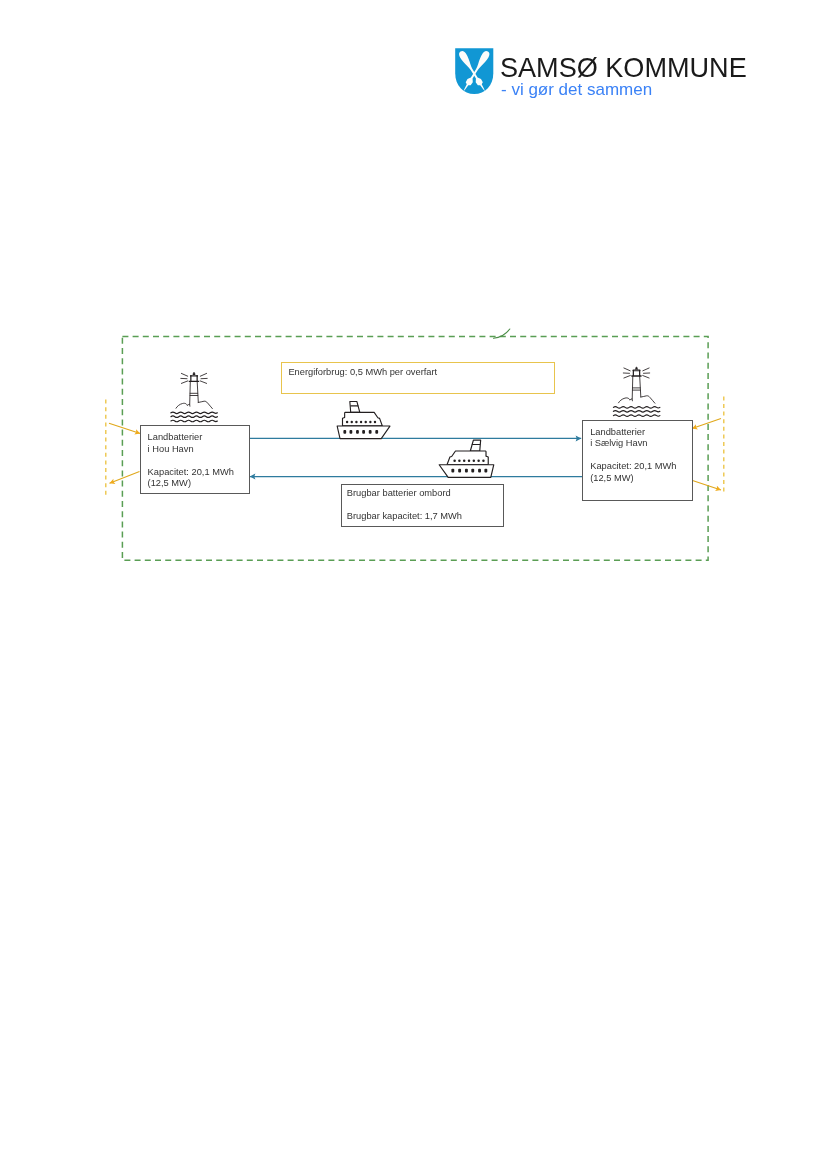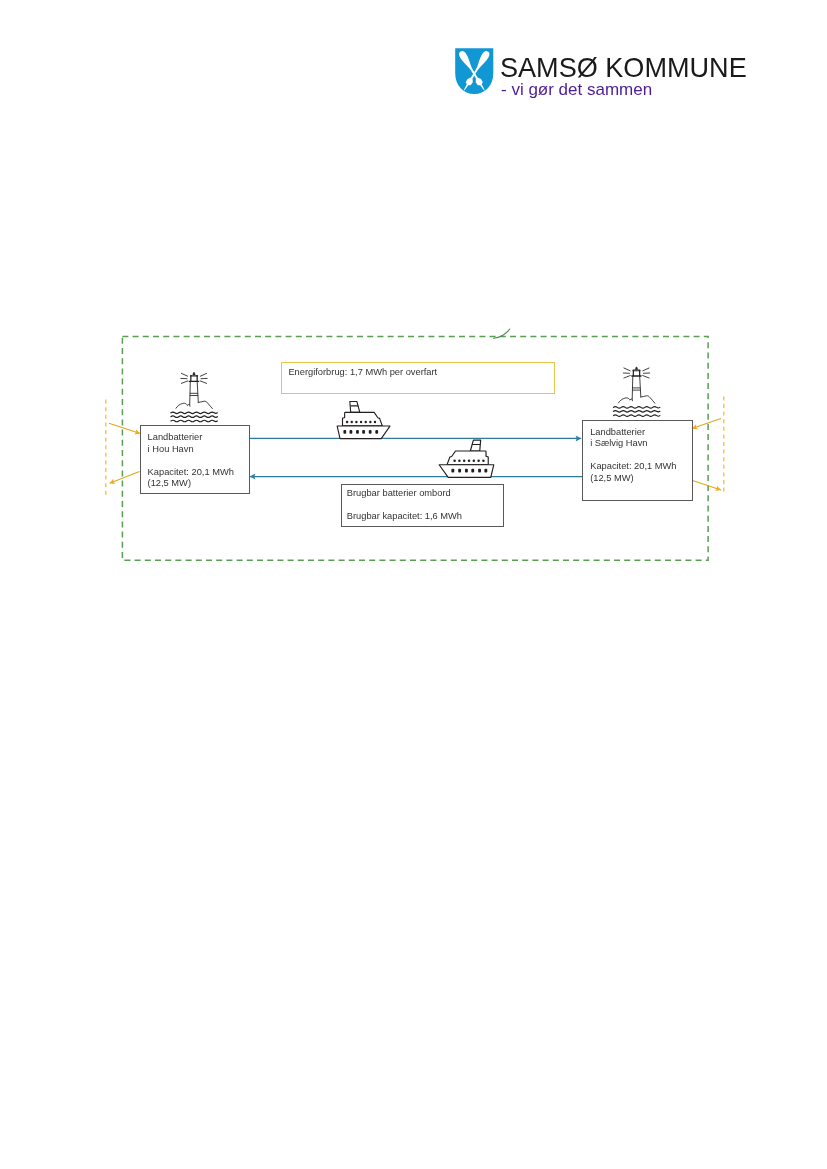--- a/index.html
+++ b/index.html
@@ -7,21 +7,21 @@
   body{width:827px;height:1169px;background:#ffffff;position:relative;overflow:hidden;
        font-family:"Liberation Sans",sans-serif;-webkit-font-smoothing:antialiased;}
   .page{position:absolute;left:0;top:0;width:708px;height:1169px;background:#fff;}
 
   
   .logo{position:absolute;left:455px;top:36px;width:300px;height:64px;}
   .logo-shield{position:absolute;left:0px;top:12px;}
   .logo-title{position:absolute;left:45px;top:17px;font-size:28.5px;
               color:#1a1a1a;line-height:28.5px;white-space:nowrap;
               transform:scaleX(0.95) translateZ(0);transform-origin:0 0;}
-  .logo-tagline{position:absolute;left:46px;top:45px;font-size:17px;color:#4c1d95;
+  .logo-tagline{position:absolute;left:46px;top:45px;font-size:17px;color:#3b82f6;
                 line-height:17px;white-space:nowrap;transform:translateZ(0);}
 
   
   .diagram{position:absolute;left:0;top:0;width:827px;height:1169px;}
   .dbox{position:absolute;box-sizing:border-box;background:#ffffff;}
   .node-box{border:1px solid #595959;}
   .node-text{position:absolute;font-size:9.3px;line-height:11.5px;color:#333333;white-space:nowrap;transform:translateZ(0);}
   .marine-box{border:1px solid #595959;}
   .energy-box{border:1px solid #e8c44d;}
   svg{display:block;overflow:visible;}
@@ -181,23 +181,23 @@
 
     <div class="dbox node-box" style="left:581.5px;top:419.5px;width:111px;height:81px;"></div>
     <div class="node-text" style="left:590.2px;top:426.8px;">
       <span>Landbatterier</span><br>
       <span>i Sælvig Havn</span><br><br>
       <span>Kapacitet: 20,1 MWh</span><br>
       <span>(12,5 MW)</span>
     </div>
 
     <div class="dbox energy-box" style="left:280.5px;top:361.5px;width:274px;height:32px;"></div>
-    <div class="node-text" style="left:288.4px;top:366.8px;">Energiforbrug: 1,7 MWh per overfart</div>
+    <div class="node-text" style="left:288.4px;top:366.8px;">Energiforbrug: 0,5 MWh per overfart</div>
 
     <div class="dbox marine-box" style="left:340.5px;top:484px;width:163px;height:43px;"></div>
     <div class="node-text" style="left:346.8px;top:488.2px;">
       <span>Brugbar batterier ombord</span><br><br>
-      <span>Brugbar kapacitet: 1,6 MWh</span>
+      <span>Brugbar kapacitet: 1,7 MWh</span>
     </div>
 
   </div>
 
 </div>
 
 </body></html>

